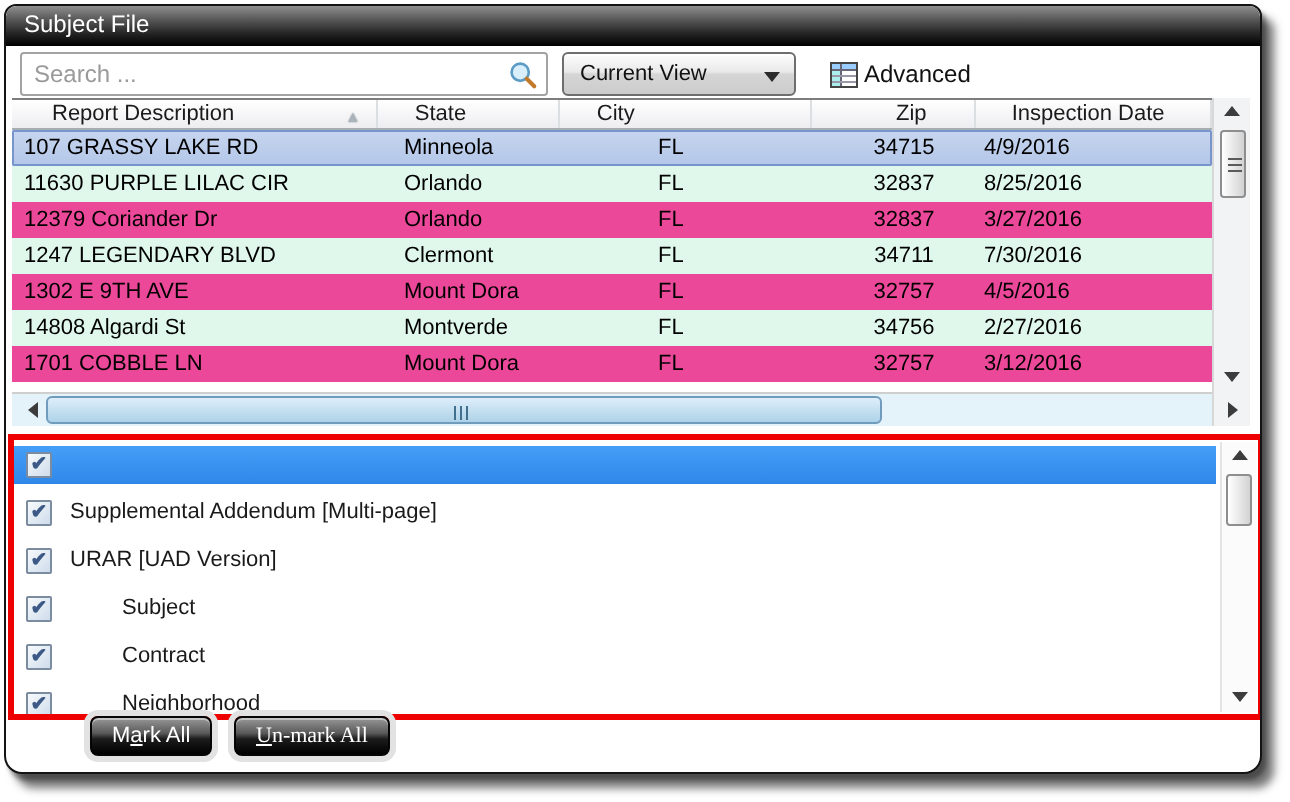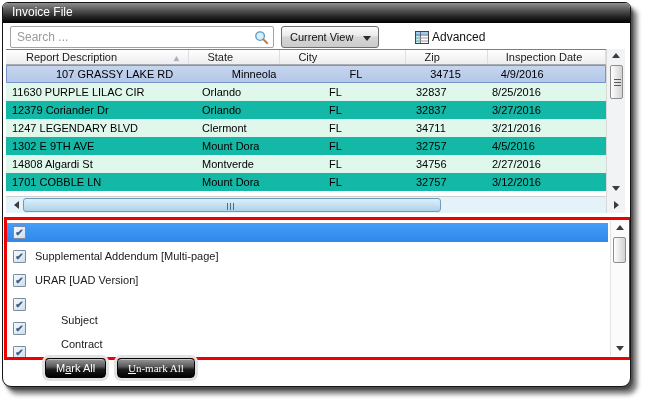--- a/index.html
+++ b/index.html
@@ -23,21 +23,21 @@
   
   .toolbar { position:absolute; left:0; top:20px; right:0; height:27px; }
   .searchbox { position:absolute; left:7px; top:3px; width:264px; height:22px; }
   .searchbox input {
     width:100%; height:100%; border:1px solid #a3a3a3; border-radius:2px;
     padding:0 24px 0 6px; font-size:12px; font-family:inherit; color:#a16207;
   }
   .searchbox input::placeholder { color:#9a9a9a; }
   .mag { position:absolute; right:5px; top:4px; width:15px; height:15px; }
   .dropdown {
-    position:absolute; left:278px; top:3px; width:98px; height:22px;
+    position:absolute; left:278px; top:3px; width:117px; height:22px;
     border:1px solid #6e6e6e; border-radius:3px;
     background:linear-gradient(#fdfdfd, #e9e9e9 45%, #d6d6d6 50%, #cccccc);
     font-size:11px; line-height:20px; padding-left:8px; color:#111;
     box-shadow:0 1px 0 rgba(255,255,255,.6) inset;
   }
   .dd-arrow {
     position:absolute; right:7px; top:9px; width:0; height:0;
     border-left:4px solid transparent; border-right:4px solid transparent;
     border-top:5px solid #2b2b2b;
   }
@@ -48,31 +48,30 @@
     position:absolute; left:3px; top:46px; width:600px; height:16px; display:flex;
     background:linear-gradient(#ffffff, #ededf0);
     border-top:1px solid #7d7d7d; border-bottom:1px solid #a8adb2;
     font-size:11px; line-height:15px; color:#1a1a1a;
   }
   .hcell { border-right:1px solid #dcdfe2; position:relative;margin-left:14px; }
   .sorticon { position:absolute; right:8px; top:1px; font-size:8px; color:#aab2ba; text-shadow:0 0 1px #8b949c; }
   .c-report { width:192px; padding-left:6px; }
   .c-city   { width:127px; padding-left:4px; }
   .c-state  { width:87px;  padding-left:4px; }
-  .c-zip    { width:76px;  padding-left:4px; }
+  .c-zip    { width:76px;  padding-left:4px;text-align:center; }
   .c-date   { width:118px; padding-left:4px; }
 
   .grid-body { position:absolute; left:3px; top:62px; width:600px; height:126px; }
-  .grid-body .row { display:flex; height:18px; line-height:18px; font-size:11px; color:#000; background:#14b8a6; }
+  .grid-body .row { display:flex; height:18px; line-height:18px; font-size:11px; color:#000; background:#ec4899; }
   .grid-body .row:nth-child(even) { background:#e0f7ec; }
   .grid-body .row.selected {
     background:linear-gradient(#c7d6ef, #b3c6e8);
     box-shadow:inset 0 0 0 1px #7795cc;
     border-radius:1px;
-    padding-left:44px;
   }
   .cell { overflow:hidden; white-space:nowrap; }
 
   
   .vscroll { position:absolute; left:603px; top:46px; width:19px; height:147px; background:#f1f3f5; border-left:1px solid #d8d8d8; }
   .tri { width:0; height:0; margin:0 auto; }
   .tri-up    { border-left:4px solid transparent; border-right:4px solid transparent; border-bottom:5px solid #3c3c3c; }
   .tri-down  { border-left:4px solid transparent; border-right:4px solid transparent; border-top:5px solid #3c3c3c; }
   .tri-left  { border-top:4px solid transparent; border-bottom:4px solid transparent; border-right:5px solid #3c3c3c; }
   .tri-right { border-top:4px solid transparent; border-bottom:4px solid transparent; border-left:5px solid #3c3c3c; }
@@ -106,21 +105,21 @@
   .form-row { position:relative; height:19px; margin-bottom:5px; font-size:11px; line-height:19px; color:#1a1a1a; }
   .form-row.selected { background:linear-gradient(#459ef7,#2f87e9); color:#fff; }
   .checkbox {
     position:absolute; left:6px; top:3px; width:13px; height:13px;
     border:1px solid #7b8ba0; border-radius:1px;
     background:linear-gradient(135deg,#f7fafc,#cedceb);
     text-align:center;
   }
   .checkbox .check { display:block; font-size:10px; line-height:12px; color:#3c5a85; font-weight:bold; }
   .form-label { position:absolute; left:28px; top:0; }
-  .form-row.indent .form-label { left:54px;margin-top:16px; }
+  .form-row.indent .form-label { left:54px; }
 
   .list-vscroll { position:absolute; right:1px; top:1px; width:18px; bottom:1px; background:#fbfbfb; border-left:1px solid #e4e4e4; }
   .list-vscroll .vthumb { height:26px; }
   .list-vscroll .sbtn.bottom { position:absolute; bottom:0; left:0; right:0; }
 
   
   .footer { position:absolute; left:0; bottom:4px; height:26px; width:100%; }
   .btn {
     position:absolute; top:2px; height:20px; border:1px solid #050505; border-radius:4px;
     background:linear-gradient(#989898, #5a5a5a 42%, #1c1c1c 58%, #000);
@@ -133,21 +132,21 @@
   .btn-mark { left:10px; }
   .btn-unmark { left:82px;font-family:Liberation Serif, serif; }
 </style>
 </head>
 <body>
 
 <div class="screen">
   <div class="window">
 
     <div class="titlebar">
-      <span>Invoice File</span>
+      <span>Subject File</span>
     </div>
 
     <div class="toolbar">
       <div class="searchbox">
         <input type="text" placeholder="Search ..." style="">
         <svg class="mag" viewBox="0 0 16 16">
           <circle cx="6.5" cy="6.5" r="4.6" fill="#d9eefb" stroke="#5b9bc4" stroke-width="1.4"></circle>
           <line x1="10" y1="10" x2="14" y2="14" stroke="#c27a2a" stroke-width="2.2" stroke-linecap="round"></line>
         </svg>
       </div>
@@ -200,21 +199,21 @@
         <div class="cell c-city">Orlando</div>
         <div class="cell c-state">FL</div>
         <div class="cell c-zip">32837</div>
         <div class="cell c-date">3/27/2016</div>
       </div>
       <div class="row">
         <div class="cell c-report">1247 LEGENDARY BLVD</div>
         <div class="cell c-city">Clermont</div>
         <div class="cell c-state">FL</div>
         <div class="cell c-zip">34711</div>
-        <div class="cell c-date">3/21/2016</div>
+        <div class="cell c-date">7/30/2016</div>
       </div>
       <div class="row">
         <div class="cell c-report">1302 E 9TH AVE</div>
         <div class="cell c-city">Mount Dora</div>
         <div class="cell c-state">FL</div>
         <div class="cell c-zip">32757</div>
         <div class="cell c-date">4/5/2016</div>
       </div>
       <div class="row">
         <div class="cell c-report">14808 Algardi St</div>

